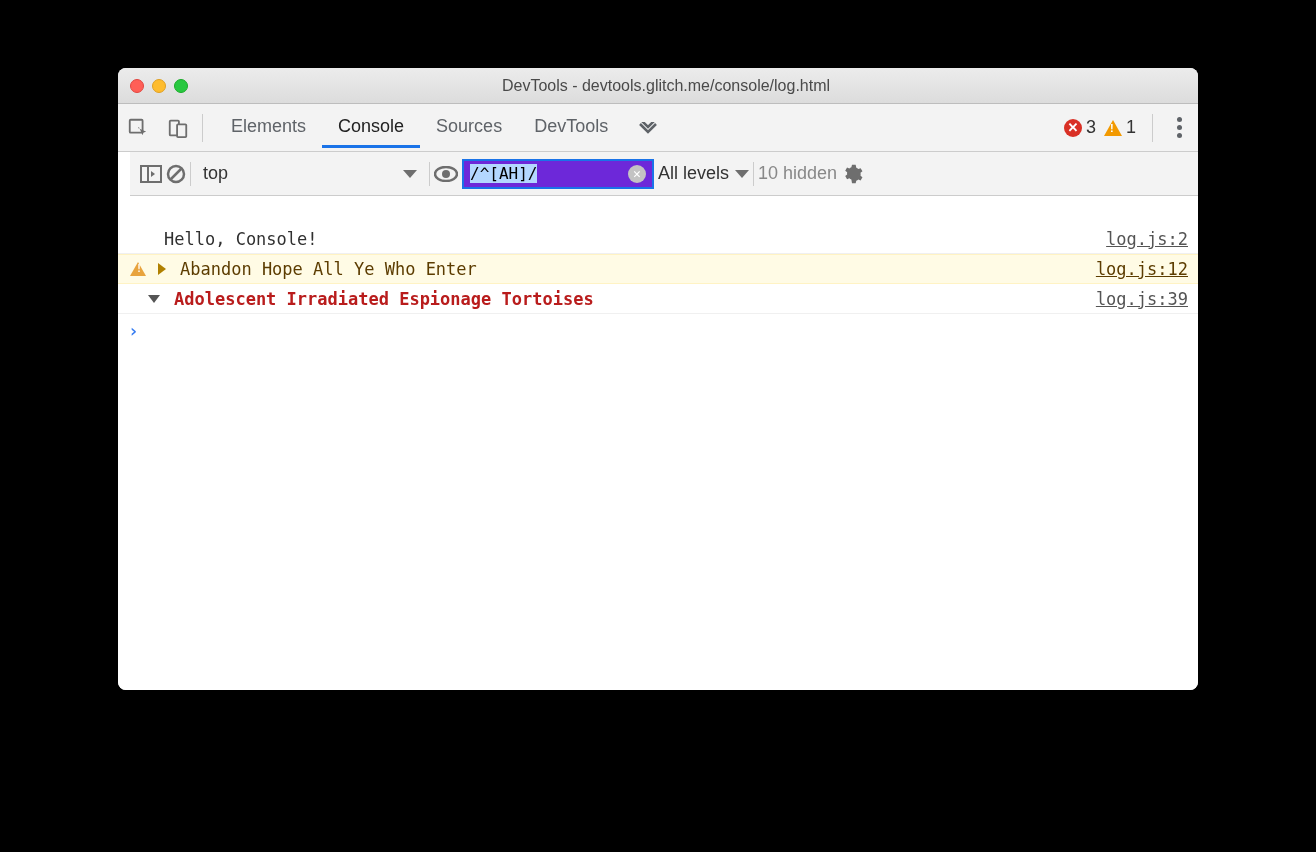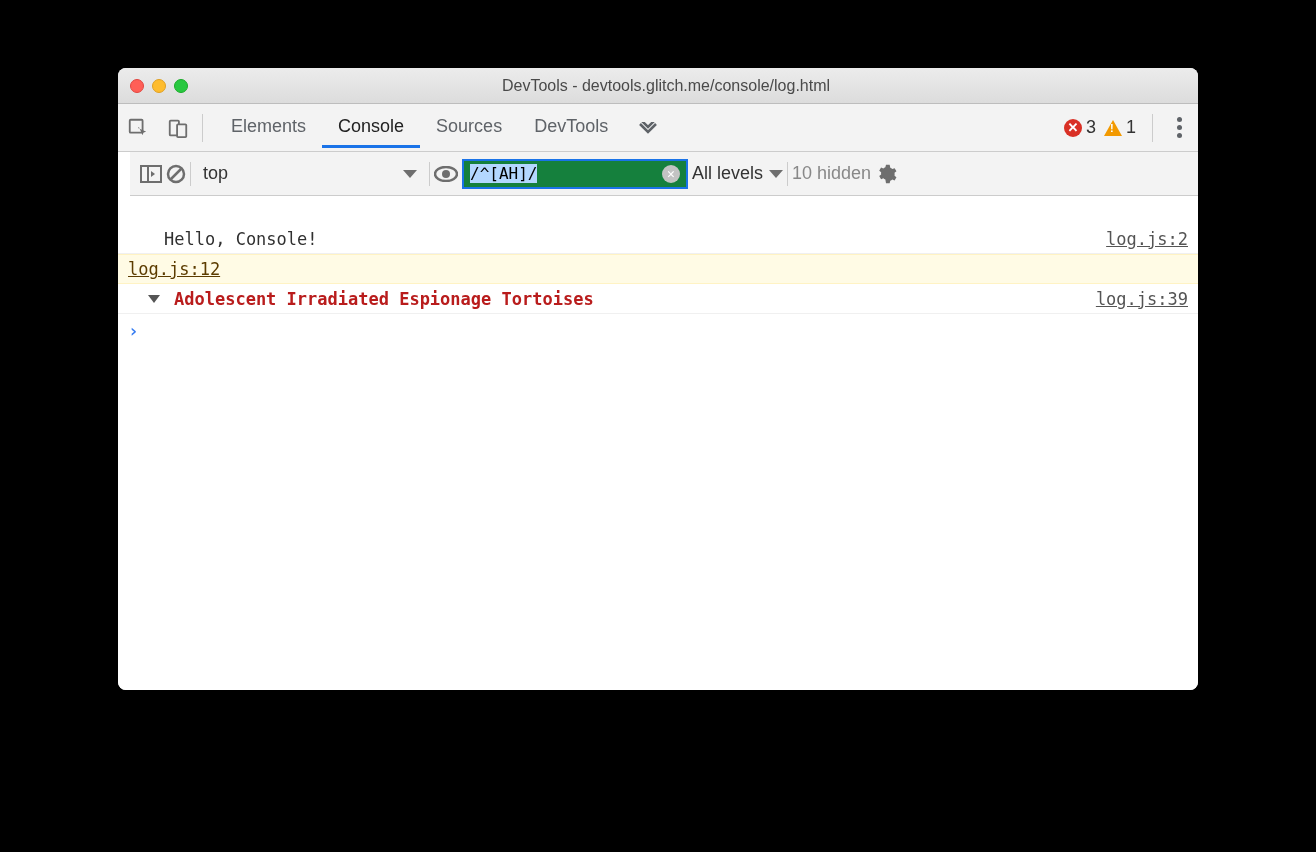--- a/index.html
+++ b/index.html
@@ -70,21 +70,21 @@
       display: flex;
       align-items: center;
       padding: 0 10px;
       gap: 4px;
       margin-left: 12px;
     }
     .tl-ic { color:#6e6e6e; display:flex; align-items:center; justify-content:center;}
     .tl-sep { width: 1px; height: 24px; background: #ccc; }
     .ctx-select { display:flex; align-items:center; gap:4px; font-size:18px; color:#333; padding: 0 8px; min-width: 230px; justify-content: space-between; cursor:pointer;}
     .tri-down { width:0;height:0;border-left:7px solid transparent;border-right:7px solid transparent;border-top:8px solid #6e6e6e;}
-    .filter-input { border: 2px solid #1a73e8; background: #15803d; height: 30px; width: 226px; display:flex; align-items:center; padding: 0 6px; font-family: Menlo, monospace; font-size: 16px;}
+    .filter-input { border: 2px solid #1a73e8; background: #6d28d9; height: 30px; width: 192px; display:flex; align-items:center; padding: 0 6px; font-family: Menlo, monospace; font-size: 16px;}
     .filter-input .sel { background: #b3d7ff; }
     .clear-ic { margin-left:auto; width:18px;height:18px;border-radius:50%;background:#c3c3c3;color:#fff;display:flex;align-items:center;justify-content:center;font-size:13px;}
     .levels { display:flex; align-items:center; gap:6px; font-size:18px; color:#333; cursor:pointer;}
     .hidden-count { color:#888; font-size:18px; }
     .gear { color:#6e6e6e; }
     
     .console-body { flex:1; background:#fff; overflow:auto; }
     .row { display:flex; align-items:center; font-family: Menlo, Consolas, monospace; font-size:17px; height: 30px; border-bottom: 1px solid #f0f0f0; padding: 0 10px; }
     .row .msg { flex:1; display:flex; align-items:center; gap:8px;}
     .row .src { color:#545454; text-decoration: underline; cursor:pointer;}
@@ -203,20 +203,25 @@
   </div>
 
   <div class="console-body">
     <div class="row plain">
       <div class="msg">
           <span class="msg-text">Hello, Console!</span>
         </div>
       <span class="src">log.js:2</span>
     </div>
     <div class="row warn">
+      <div class="msg">
+        <div class="warn-ic"></div>
+        <div class="tri-r"></div>
+        <span class="msg-text">Abandon Hope All Ye Who Enter</span>
+      </div>
       <span class="src">log.js:12</span>
     </div>
     <div class="row bold">
       <div class="msg">
         <div class="tri-d"></div>
         <span class="msg-text">Adolescent Irradiated Espionage Tortoises</span>
       </div>
       <span class="src">log.js:39</span>
     </div>
     <div class="prompt-row">

